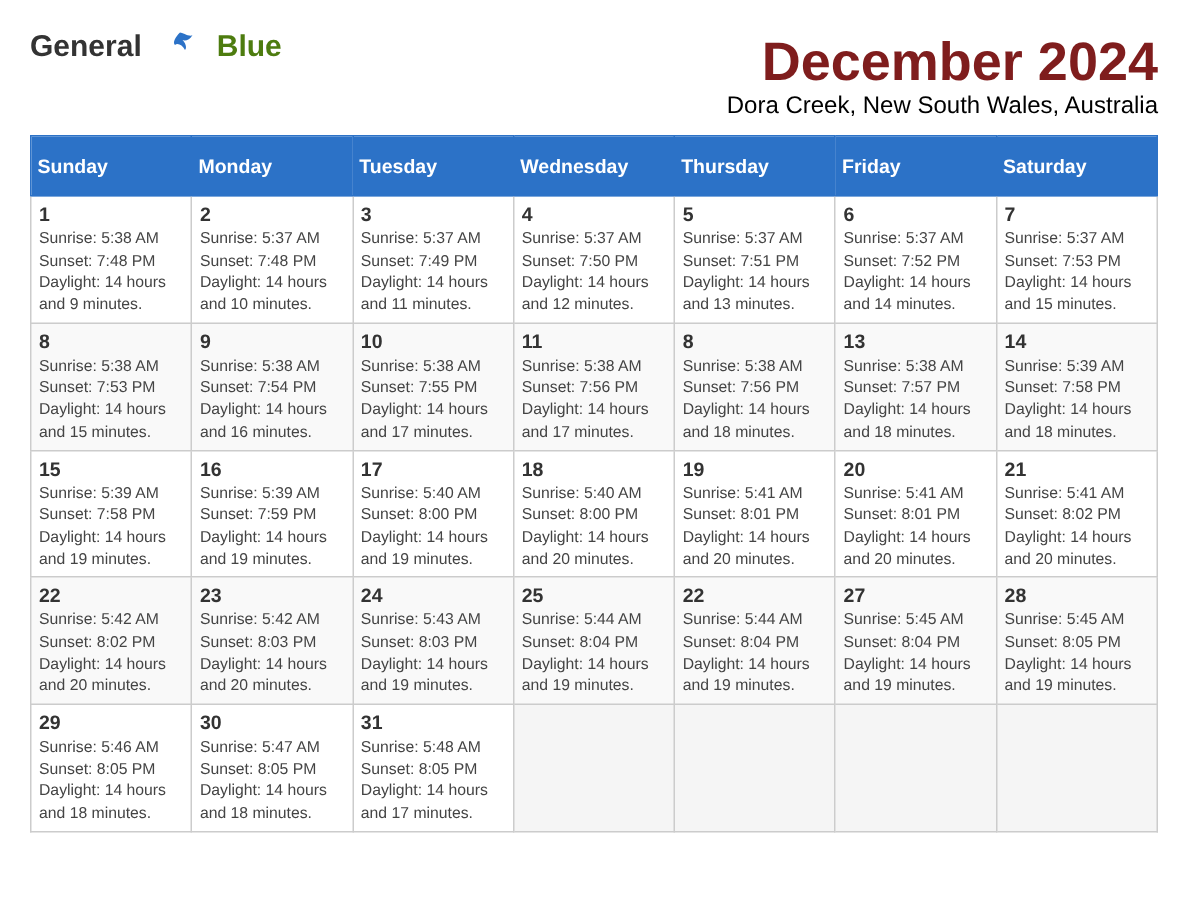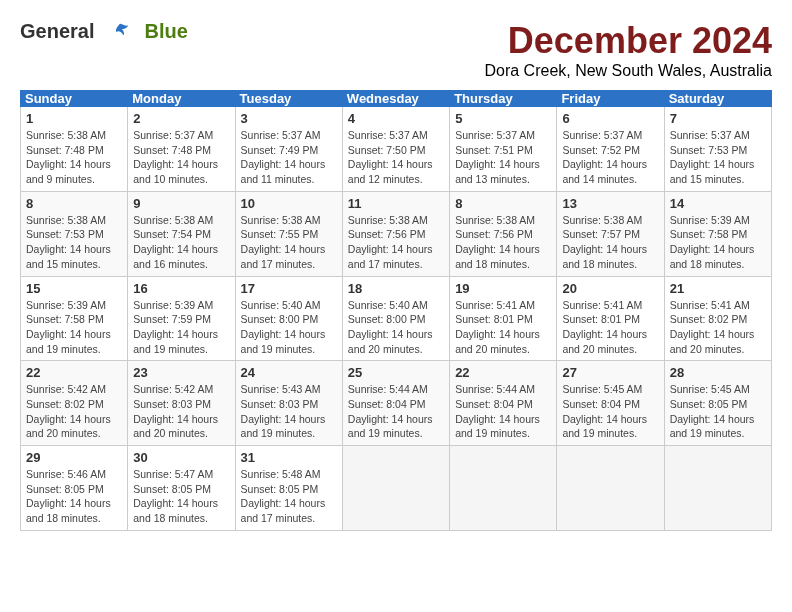--- a/index.html
+++ b/index.html
@@ -16,21 +16,20 @@
       align-items: flex-start;
       margin-bottom: 10px;
     }
     .logo {
       display: flex;
       flex-direction: column;
       align-items: flex-start;
     }
     .logo-text {
       display: flex;
-      align-items: center;
       gap: 14px;
     }
     .logo-general {
       font-size: 20px;
       font-weight: bold;
       color: #333;
     }
     .logo-blue {
       font-size: 20px;
       font-weight: bold;
@@ -54,21 +53,21 @@
       color: #000000;
     }
     .calendar {
       width: 100%;
       border-collapse: collapse;
       font-size: 11px;
     }
     .calendar th {
       background-color: #2c72c7;
       color: white;
-      padding: 0 4px;
+      padding: 12px 4px;
       text-align: left;
       font-size: 13px;
       font-weight: bold;
       border: 1px solid #2c72c7;
       margin-left: 44px;
     }
     .calendar td {
       border: 1px solid #ccc;
       vertical-align: top;
       padding: 4px 5px;

